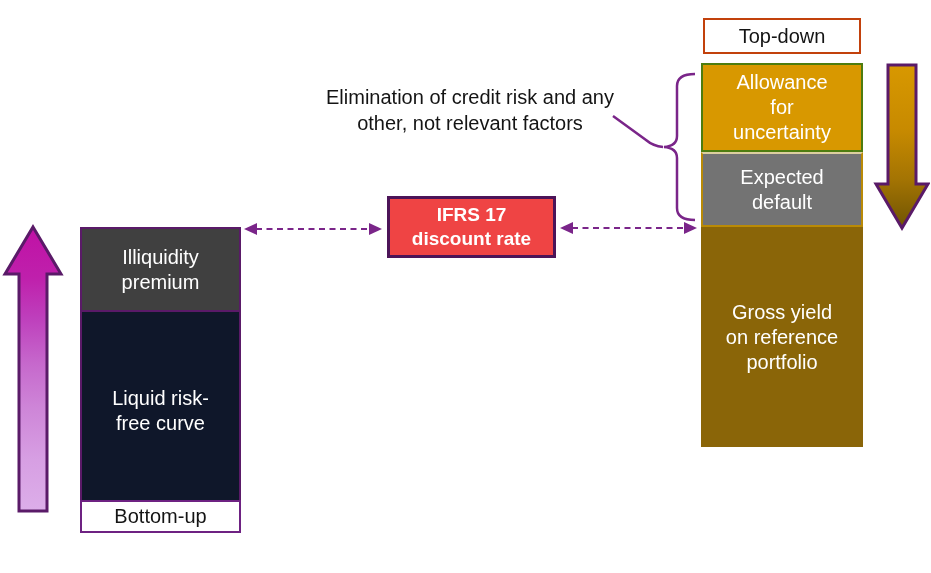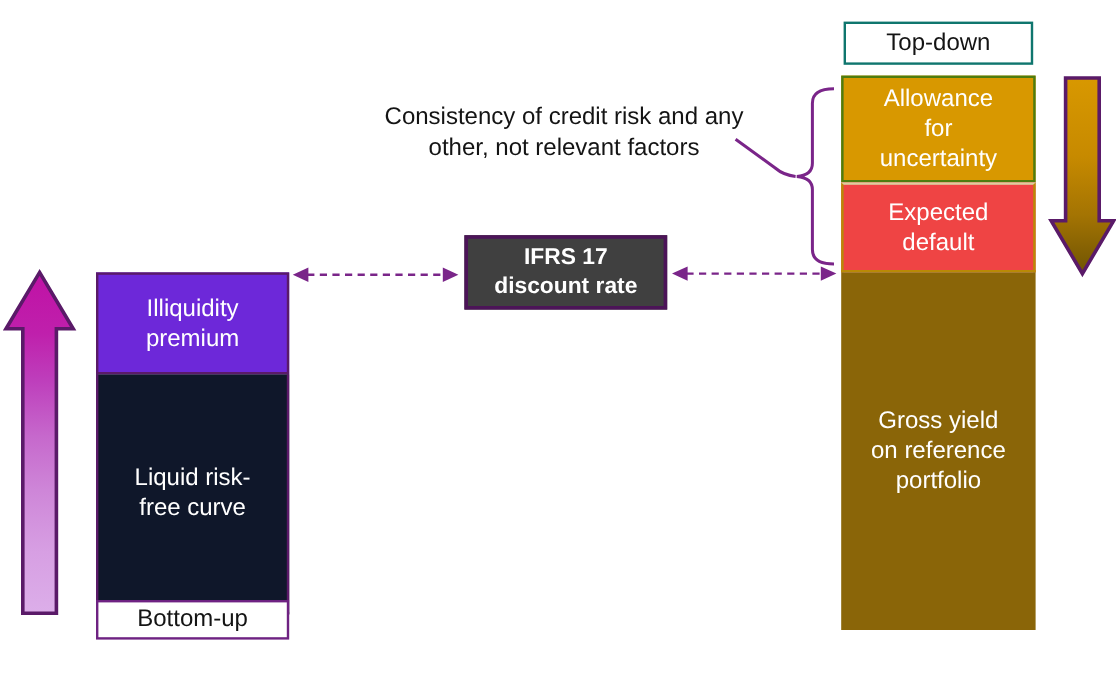--- a/index.html
+++ b/index.html
@@ -21,36 +21,36 @@
   }
   .note {
     position:absolute; text-align:center; white-space:pre-line;
     color:#141414; font-size:20px;
   }
   .centerbox {
     position:absolute; box-sizing:border-box;
     display:flex; align-items:center; justify-content:center;
     text-align:center; white-space:pre-line;
     color:#ffffff; font-weight:bold; font-size:19px; line-height:24px;
-    background:#404040; border:3px solid #4C1458;
+    background:#ef4444; border:3px solid #4C1458;
   }
   
   .seg-illiquidity { left:80px; top:227px; width:161px; height:85px;
-    background:#6d28d9; border:2px solid #5A1A68; }
+    background:#404040; border:2px solid #5A1A68; }
   .seg-riskfree   { left:80px; top:312px; width:161px; height:200px;
     background:#0f172a; border:2px solid #5A1A68; border-top:none; }
   
   .seg-allowance { left:701px; top:63px;  width:162px; height:89px;
     background:#D89800; border:2px solid #4d7c0f; }
   .seg-expected  { left:701px; top:152px; width:162px; height:75px;
-    background:#ef4444; border:2px solid #B98A06; border-top:2px solid #DCCE9E; }
-  .seg-gross     { left:701px; top:227px; width:162px; height:298px;
+    background:#737373; border:2px solid #B98A06; border-top:2px solid #DCCE9E; }
+  .seg-gross     { left:701px; top:227px; width:162px; height:220px;
     background:#8A6508; }
   .box-bottomup { left:80px;  top:500px; width:161px; height:33px; border:2px solid #6E2282; }
-  .box-topdown  { left:703px; top:18px;  width:158px; height:36px; border:2px solid #0f766e; }
+  .box-topdown  { left:703px; top:18px;  width:158px; height:36px; border:2px solid #c2410c; }
   svg { display:block; }
 </style>
 </head>
 <body>
 
 <div class="canvas">
 
   <div class="abs" style="left:2px; top:224px; width:62px; height:290px;">
     <svg width="62" height="290" viewBox="0 0 62 290">
       <defs>
@@ -73,21 +73,21 @@
 premium</span>
   </div>
   <div class="seg seg-riskfree">
     <span>Liquid risk-
 free curve</span>
   </div>
   <div class="labelbox box-bottomup">
     <span>Bottom-up</span>
   </div>
 
-  <div class="note" style="left:286px; top:84px; width:368px; line-height:26px;">Consistency of credit risk and any
+  <div class="note" style="left:286px; top:84px; width:368px; line-height:26px;">Elimination of credit risk and any
 other, not relevant factors</div>
 
 
   <div class="centerbox" style="left:387px; top:196px; width:169px; height:62px;">
     <span>IFRS 17
 discount rate</span>
   </div>
 
   <div class="labelbox box-topdown">
     <span>Top-down</span>

